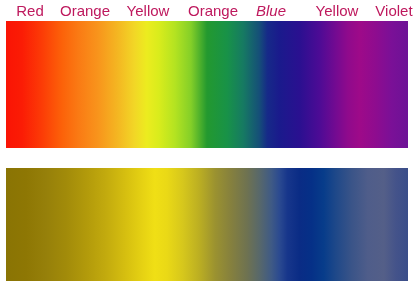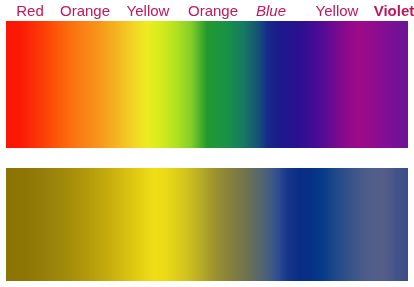--- a/index.html
+++ b/index.html
@@ -63,20 +63,20 @@
 
 <div id="figure">
 
   <div class="label-row">
       <span class="axis-label" style="left: 24px;">Red</span>
       <span class="axis-label" style="left: 79px;">Orange</span>
       <span class="axis-label" style="left: 142px;">Yellow</span>
       <span class="axis-label" style="left: 207px;">Orange</span>
       <span class="axis-label" style="left: 265px; font-style: italic;">Blue</span>
       <span class="axis-label" style="left: 331px;">Yellow</span>
-      <span class="axis-label" style="left: 388px; font-weight: bold;">Violet</span>
+      <span class="axis-label" style="left: 388px;">Violet</span>
     </div>
 
   <div class="bar" id="bar-normal" style="background: linear-gradient(to right, rgb(250, 20, 5) 0%, rgb(251, 28, 5) 4%, rgb(252, 60, 6) 9%, rgb(252, 98, 9) 14%, rgb(250, 122, 20) 18%, rgb(248, 149, 28) 23%, rgb(244, 184, 34) 28%, rgb(242, 215, 38) 32%, rgb(236, 236, 31) 35%, rgb(217, 236, 28) 38%, rgb(180, 227, 33) 42%, rgb(132, 207, 40) 46%, rgb(35, 153, 47) 50%, rgb(24, 146, 72) 55%, rgb(22, 122, 98) 59%, rgb(21, 79, 120) 63%, rgb(22, 42, 136) 65%, rgb(26, 26, 140) 68%, rgb(42, 16, 144) 73%, rgb(77, 11, 149) 78%, rgb(115, 10, 145) 82%, rgb(143, 10, 140) 85%, rgb(158, 10, 137) 88%, rgb(142, 12, 143) 92%, rgb(122, 16, 151) 96%, rgb(109, 18, 150) 100%); top: 21px; height: 127px;"></div>
 
   <div class="bar" id="bar-cvd" style="background: linear-gradient(to right, rgb(138, 116, 4) 0%, rgb(142, 119, 4) 5%, rgb(150, 128, 10) 10%, rgb(162, 139, 10) 15%, rgb(178, 154, 11) 20%, rgb(195, 171, 14) 25%, rgb(215, 192, 16) 30%, rgb(230, 210, 19) 34%, rgb(240, 223, 21) 37%, rgb(234, 217, 22) 40%, rgb(214, 199, 28) 44%, rgb(188, 175, 34) 48%, rgb(155, 146, 48) 52%, rgb(133, 128, 62) 56%, rgb(110, 114, 81) 60%, rgb(88, 104, 106) 63%, rgb(63, 90, 133) 66%, rgb(43, 74, 144) 68%, rgb(23, 54, 139) 70%, rgb(10, 44, 133) 73%, rgb(5, 48, 135) 76%, rgb(7, 60, 138) 79%, rgb(30, 72, 137) 82%, rgb(58, 84, 136) 86%, rgb(79, 93, 138) 90%, rgb(84, 95, 136) 94%, rgb(68, 83, 138) 97%, rgb(58, 77, 137) 100%); top: 168px; height: 113px;"></div>
 
 </div>
 
 </body></html>

